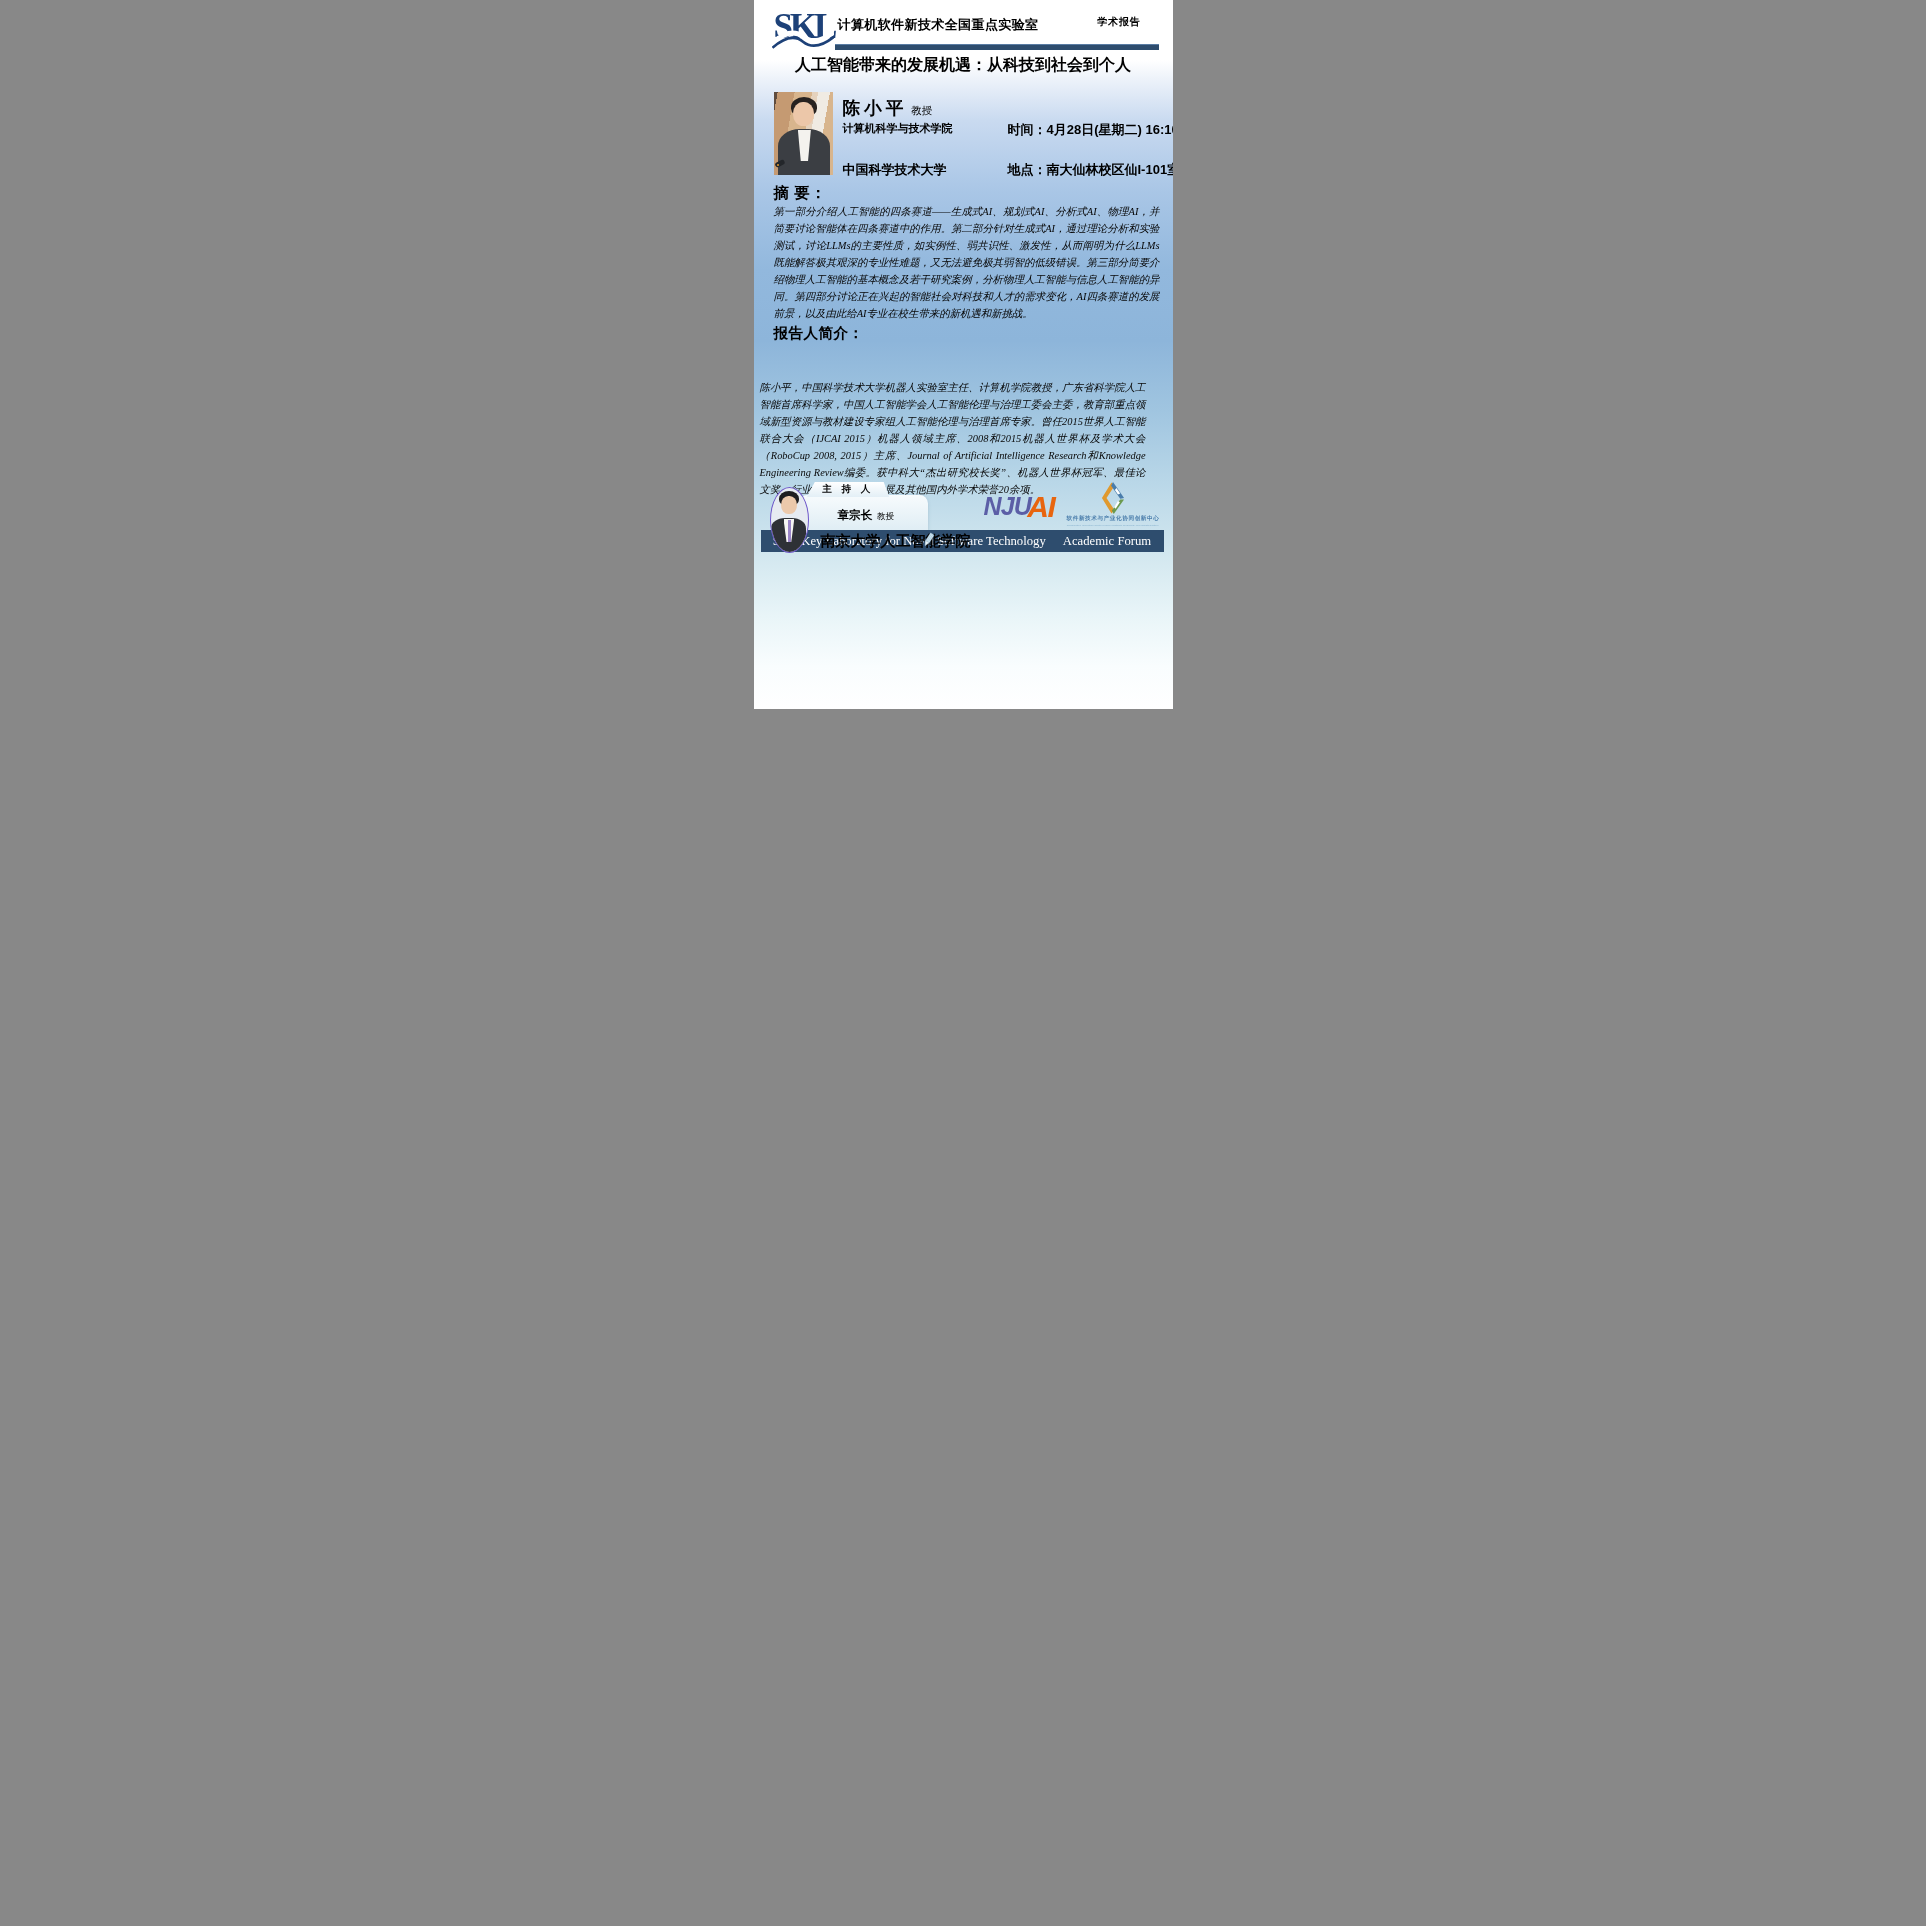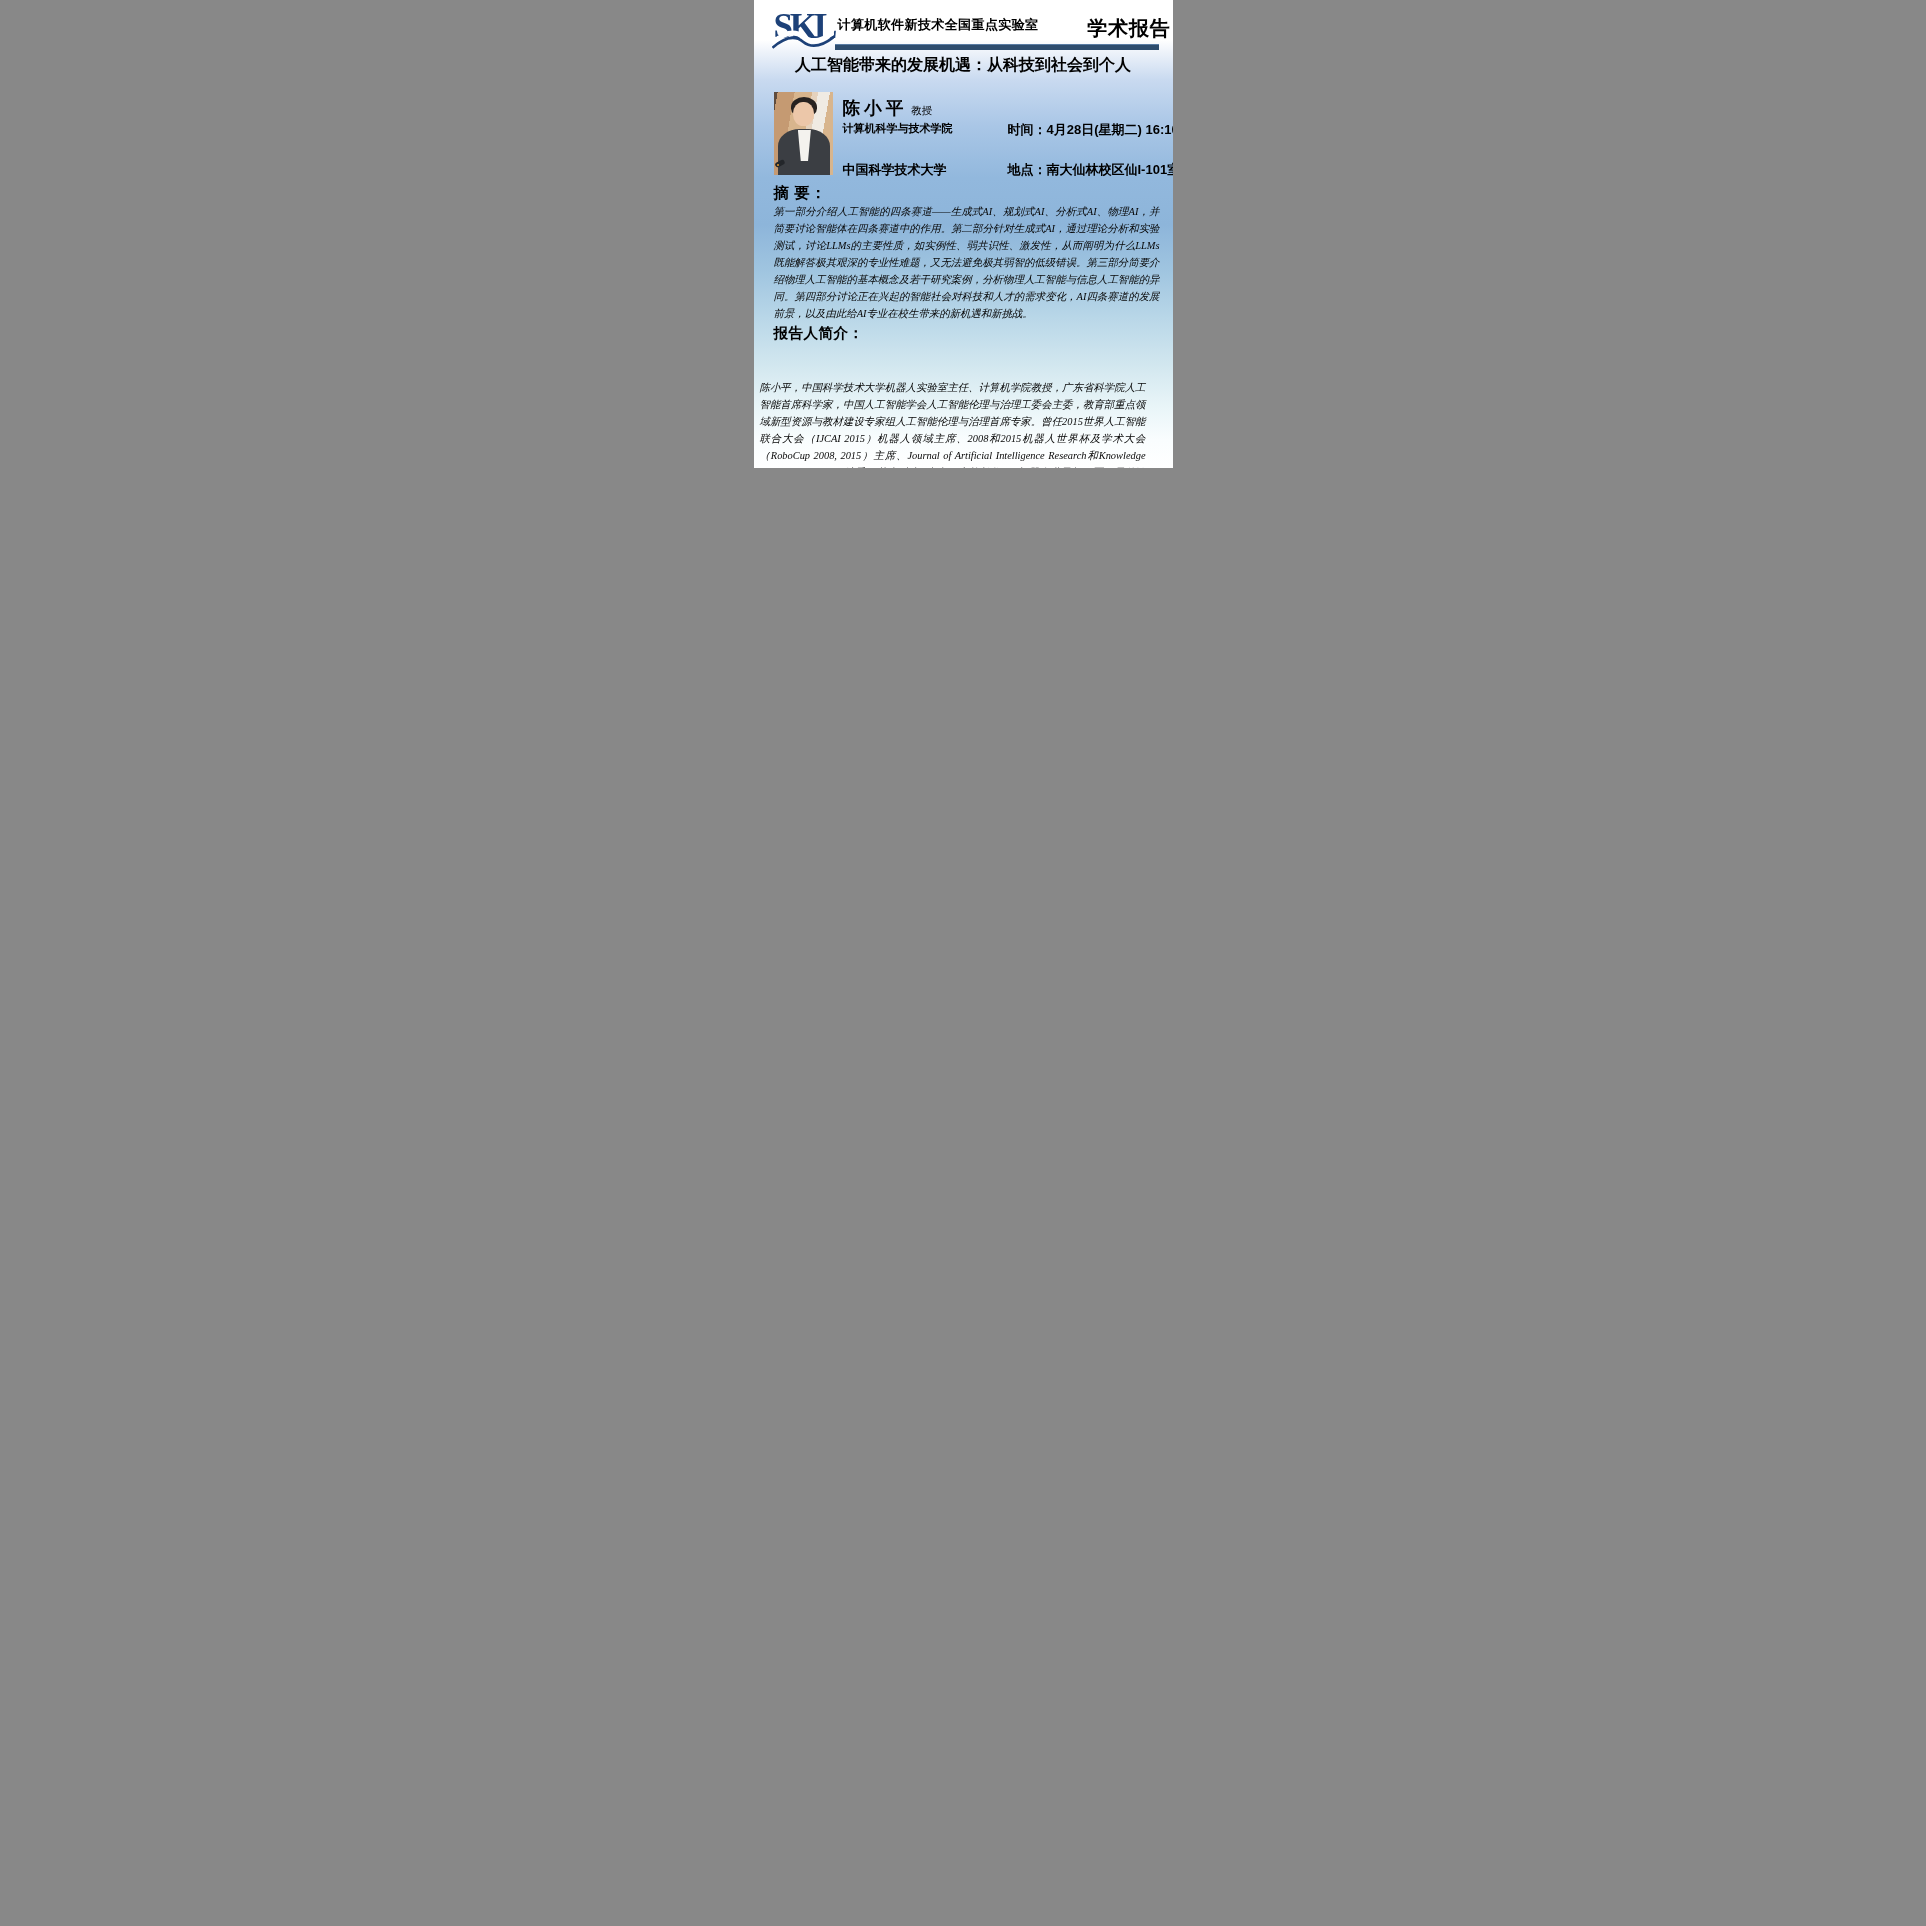--- a/index.html
+++ b/index.html
@@ -1,35 +1,35 @@
 <!DOCTYPE html>
 <html style="font-size:6.2px"><head>
 <meta charset="utf-8">
 <style>
   html,body{margin:0;padding:0;background:#888;}
   .page{
-    position:relative;width:419px;height:468px;margin:0 auto;overflow:hidden;
+    position:relative;width:419px;height:709px;margin:0 auto;overflow:hidden;
     font-family:"Liberation Sans",sans-serif;color:#000;
     background:linear-gradient(180deg,
       #ffffff 0%, #ffffff 8.5%, #eef3fa 11%, #c9daf0 17%,
       #a9c6e6 27%, #92b8dd 38%, #8db5da 48%, #a0c5e0 58%,
       #b9d7e8 68%, #d2e7ef 78%, #e9f5f8 87%, #f9fdfe 94%, #ffffff 100%);
     text-decoration:underline;
   }
   
   .skl-logo{position:absolute;left:20px;top:10px;width:59px;height:40px;}
   .skl-letters{position:absolute;left:0;top:-2.3px;font-family:"Liberation Serif",serif;
     font-weight:900;font-size:35px;line-height:1;color:#1d4178;letter-spacing:-3.1px;
     transform:scaleY(1.05);}
   .skl-swoosh{position:absolute;left:-1.5px;top:0;}
   .header-bar{position:absolute;left:81px;top:44px;width:324px;height:5px;
     background:#2e4d6e;border-top:0.8px solid #597ca3;}
   .lab-name{position:absolute;left:84px;top:16px;font-size:13px;font-weight:900;
     letter-spacing:0.4px;white-space:nowrap;}
-  .forum-label{position:absolute;right:2px;top:15.4px;font-size:20px;font-weight:900;
+  .forum-label{position:absolute;right:32px;top:15.4px;font-size:10px;font-weight:900;
     letter-spacing:0.8px;white-space:nowrap;}
   
   .main-title{position:absolute;left:0;top:55px;width:100%;text-align:center;
     font-family:"Liberation Serif",serif;font-weight:900;font-size:16px;
     letter-spacing:0px;white-space:nowrap;}
   
   .photo{position:absolute;left:20.4px;top:92px;width:59px;height:83px;overflow:hidden;
     background:linear-gradient(100deg,#5f4c3e 0 5%,#c59a72 5% 28%,#d8b58d 28% 52%,
       #e5d2bd 52% 60%,#f0ebe3 60% 76%,#d8b58d 76% 100%);}
   .ph-hair{position:absolute;left:17px;top:4.6px;width:26px;height:20px;border-radius:50% 50% 42% 42%;background:#272220;}

